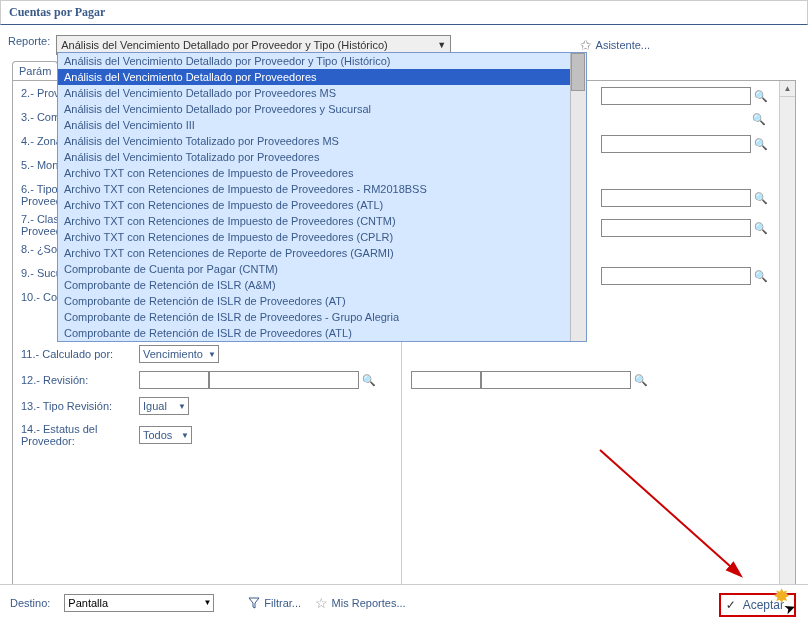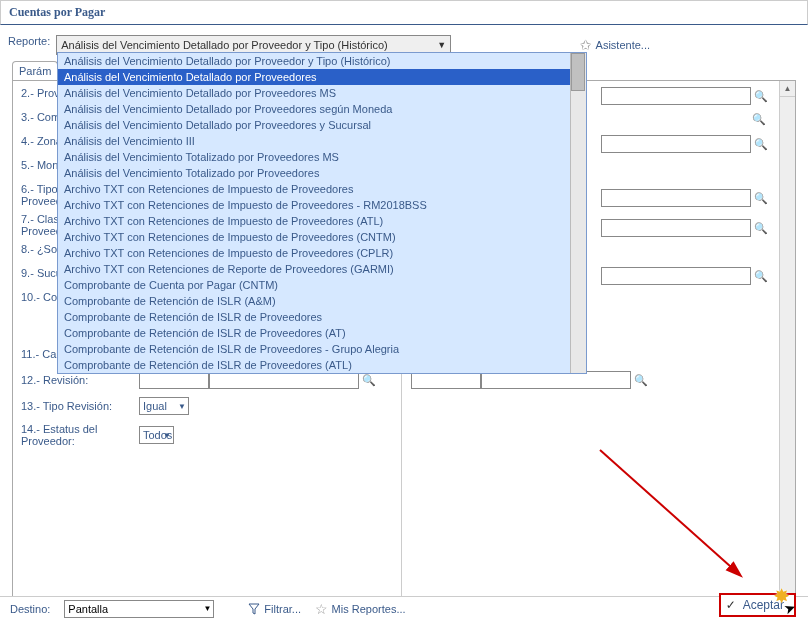--- a/index.html
+++ b/index.html
@@ -198,21 +198,21 @@
     color: #666;
     border-bottom: 1px solid #ccc;
   }
   .scroll-down { position: absolute; bottom: 0; width: 100%; border-top: 1px solid #ccc; border-bottom: none; }
 
   .bottom-bar {
     position: absolute;
     left: 0;
     right: 0;
     bottom: 0;
-    height: 24px;
+    height: 36px;
     border-top: 1px solid #ccc;
     display: flex;
     align-items: center;
     padding: 0 10px;
     gap: 14px;
     background: #fff;
   }
   .bottom-bar .lbl { color: #3a5a8a; }
   .filtrar, .misrep { display: flex; align-items: center; gap: 4px; color: #3a5a8a; cursor: pointer; }
   .funnel {
@@ -357,45 +357,43 @@
   </div>
   <div class="form-row" style="top:316px">
     <span class="form-label">13.- Tipo Revisión:</span>
     <span class="sel" style="width:50px">
       <span>Igual</span>
     </span>
   </div>
   <div class="form-row" style="top:342px">
     <span class="form-label" style="white-space:pre-line">14.- Estatus del
 Proveedor:</span>
-    <span class="sel" style="width:35px">
+    <span class="sel" style="width:53px">
       <span>Todos</span>
     </span>
   </div>
 </div>
 
 <div class="dropdown-panel">
   <div class="dropdown-list" id="dropdown-list">
       <div class="dropdown-item">Análisis del Vencimiento Detallado por Proveedor y Tipo (Histórico)</div>
       <div class="dropdown-item highlighted">Análisis del Vencimiento Detallado por Proveedores</div>
       <div class="dropdown-item">Análisis del Vencimiento Detallado por Proveedores MS</div>
-      <div class="dropdown-item">Análisis del Vencimiento Detallado por Proveedores según Moneda</div>
       <div class="dropdown-item">Análisis del Vencimiento Detallado por Proveedores y Sucursal</div>
       <div class="dropdown-item">Análisis del Vencimiento III</div>
       <div class="dropdown-item">Análisis del Vencimiento Totalizado por Proveedores MS</div>
       <div class="dropdown-item">Análisis del Vencimiento Totalizado por Proveedores</div>
       <div class="dropdown-item">Archivo TXT con Retenciones de Impuesto de Proveedores</div>
       <div class="dropdown-item">Archivo TXT con Retenciones de Impuesto de Proveedores - RM2018BSS</div>
       <div class="dropdown-item">Archivo TXT con Retenciones de Impuesto de Proveedores (ATL)</div>
       <div class="dropdown-item">Archivo TXT con Retenciones de Impuesto de Proveedores (CNTM)</div>
       <div class="dropdown-item">Archivo TXT con Retenciones de Impuesto de Proveedores (CPLR)</div>
       <div class="dropdown-item">Archivo TXT con Retenciones de Reporte de Proveedores (GARMI)</div>
       <div class="dropdown-item">Comprobante de Cuenta por Pagar (CNTM)</div>
       <div class="dropdown-item">Comprobante de Retención de ISLR (A&amp;M)</div>
-      <div class="dropdown-item">Comprobante de Retención de ISLR de Proveedores</div>
       <div class="dropdown-item">Comprobante de Retención de ISLR de Proveedores (AT)</div>
       <div class="dropdown-item">Comprobante de Retención de ISLR de Proveedores - Grupo Alegria</div>
       <div class="dropdown-item">Comprobante de Retención de ISLR de Proveedores (ATL)</div>
     </div>
   <div class="dropdown-scrollbar">
     <div class="dropdown-thumb"></div>
   </div>
 </div>
 
 <span class="cursor-star" style="top:56px; left:422px;">✸</span>

